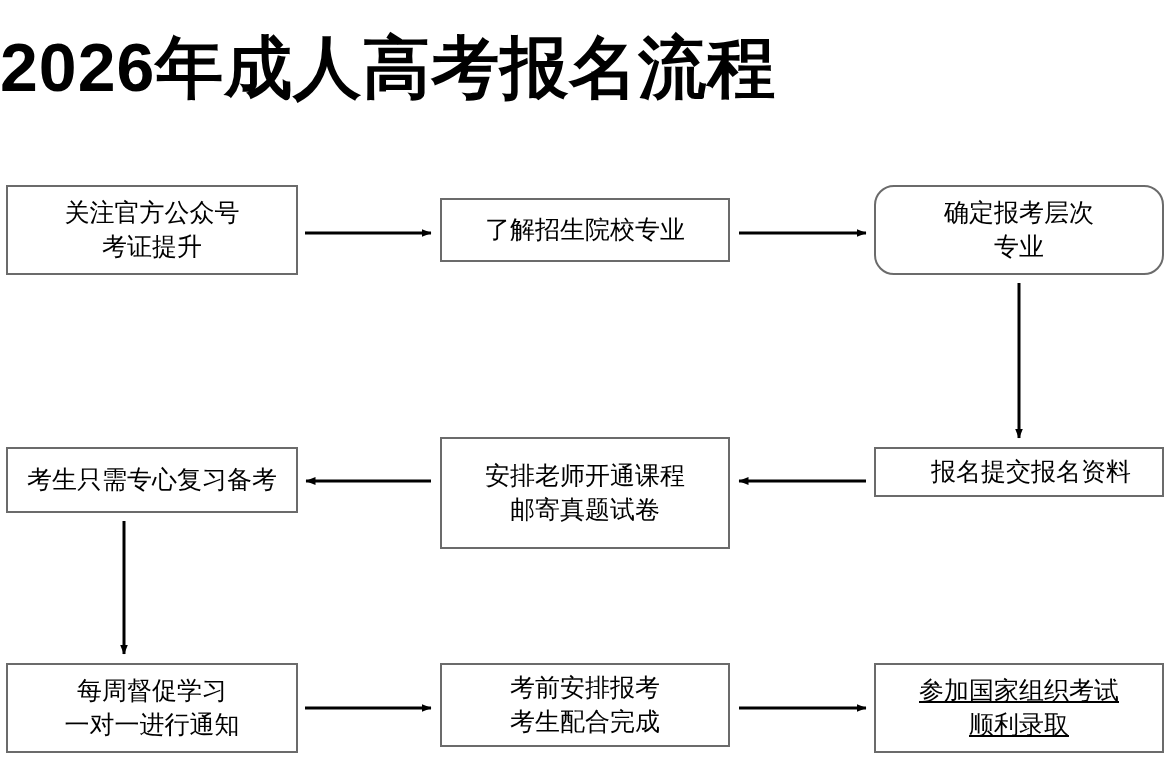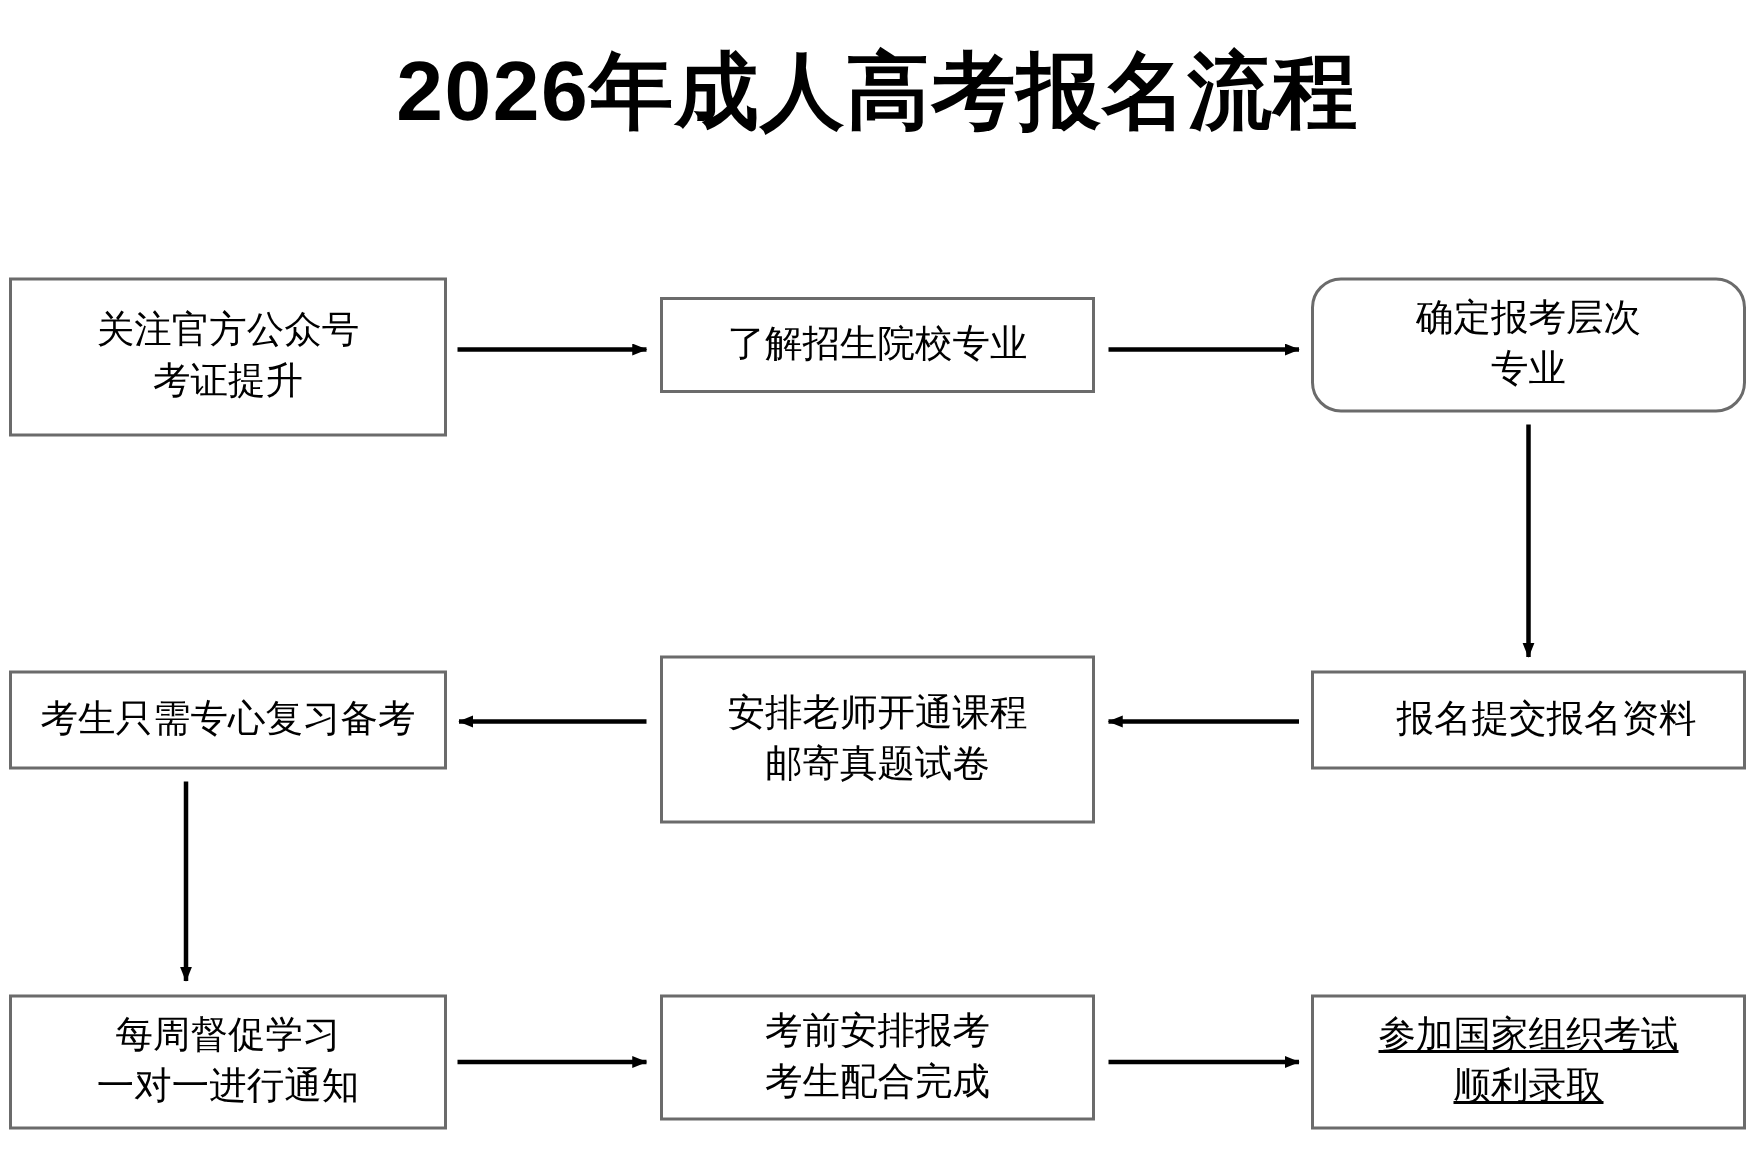--- a/index.html
+++ b/index.html
@@ -13,22 +13,22 @@
     position: relative;
     font-family: "Liberation Sans", "DejaVu Sans", sans-serif;
     color: #000000;
     overflow: hidden;
   }
   #title {
     position: absolute;
     left: 0;
     top: 30px;
     width: 1170px;
-    text-align: center;
-    font-size: 56px;
+    text-align: left;
+    font-size: 68px;
     font-weight: bold;
     letter-spacing: 1px;
     line-height: 1.1;
     white-space: nowrap;
   }
   .node {
     position: absolute;
     box-sizing: border-box;
     border: 2px solid #6b6b6b;
     background: #ffffff;
@@ -36,27 +36,27 @@
     flex-direction: column;
     align-items: center;
     justify-content: center;
     font-size: 25px;
     line-height: 1.35;
     text-align: center;
     color: #000000;
   }
   .node .ln { display: block; white-space: nowrap; }
   
-  #n1 { left: 6px;   top: 185px; width: 292px; height: 106px; }
+  #n1 { left: 6px;   top: 185px; width: 292px; height: 90px; }
   #n2 { left: 440px; top: 198px; width: 290px; height: 64px; }
   #n3 { left: 874px; top: 185px; width: 290px; height: 90px; border-radius: 20px; }
   
   #n4 { left: 6px;   top: 447px; width: 292px; height: 66px; }
   #n5 { left: 440px; top: 437px; width: 290px; height: 112px; }
-  #n6 { left: 874px; top: 447px; width: 290px; height: 66px; padding-left: 24px; }
+  #n6 { left: 874px; top: 447px; width: 290px; height: 50px; padding-left: 24px; }
   
   #n7 { left: 6px;   top: 663px; width: 292px; height: 90px; }
   #n8 { left: 440px; top: 663px; width: 290px; height: 84px; }
   #n9 { left: 874px; top: 663px; width: 290px; height: 90px; text-decoration: underline; }
 
   #arrows {
     position: absolute;
     left: 0; top: 0;
     width: 1170px; height: 775px;
     pointer-events: none;

